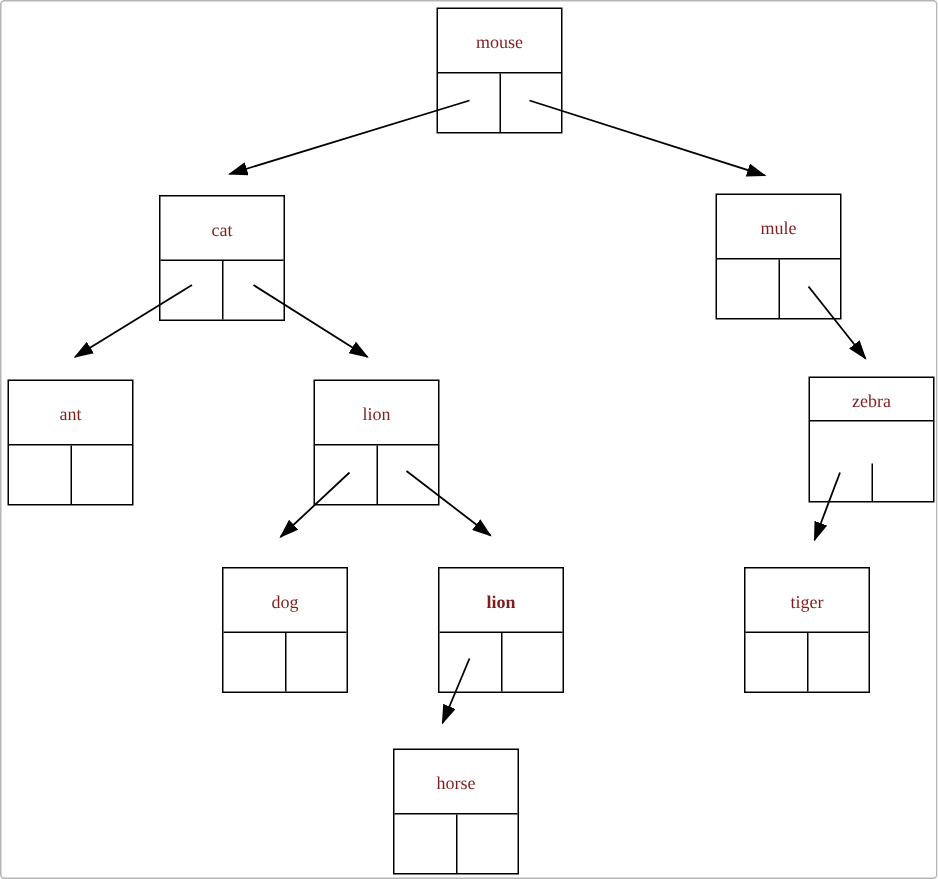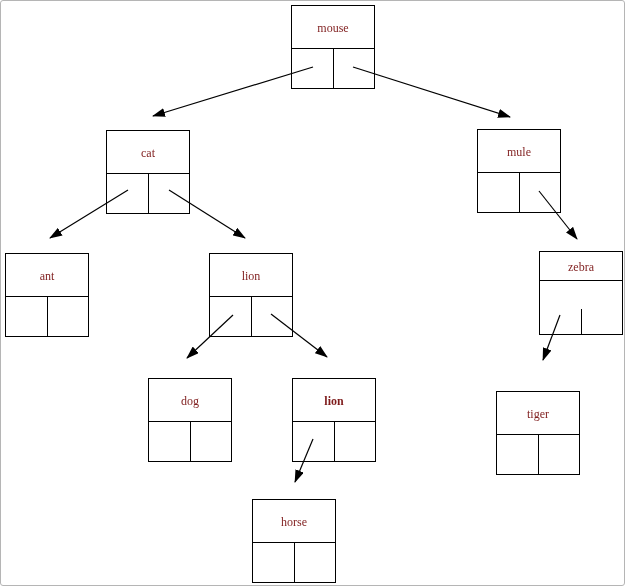--- a/index.html
+++ b/index.html
@@ -104,28 +104,28 @@
             <div class="cell right"></div>
           </div>
         </div>
         <div class="node" style="left: 291px; top: 377px; font-weight: bold;">
           <div class="label">lion</div>
           <div class="cells">
             <div class="cell left"></div>
             <div class="cell right"></div>
           </div>
         </div>
-        <div class="node" style="left: 495px; top: 390px;">
+        <div class="node" style="left: 495px; top: 377px;">
           <div class="label">tiger</div>
           <div class="cells">
             <div class="cell left"></div>
             <div class="cell right"></div>
           </div>
         </div>
-        <div class="node" style="left: 251px; top: 498px;">
+        <div class="node" style="left: 261px; top: 498px;">
           <div class="label">horse</div>
           <div class="cells">
             <div class="cell left"></div>
             <div class="cell right"></div>
           </div>
         </div>
       </div>
     <svg id="edge-layer" viewBox="0 0 625 586" xmlns="http://www.w3.org/2000/svg">
       <defs>
         <marker id="arrowhead" markerWidth="13" markerHeight="9" refX="12" refY="4.5" orient="auto" markerUnits="userSpaceOnUse">

